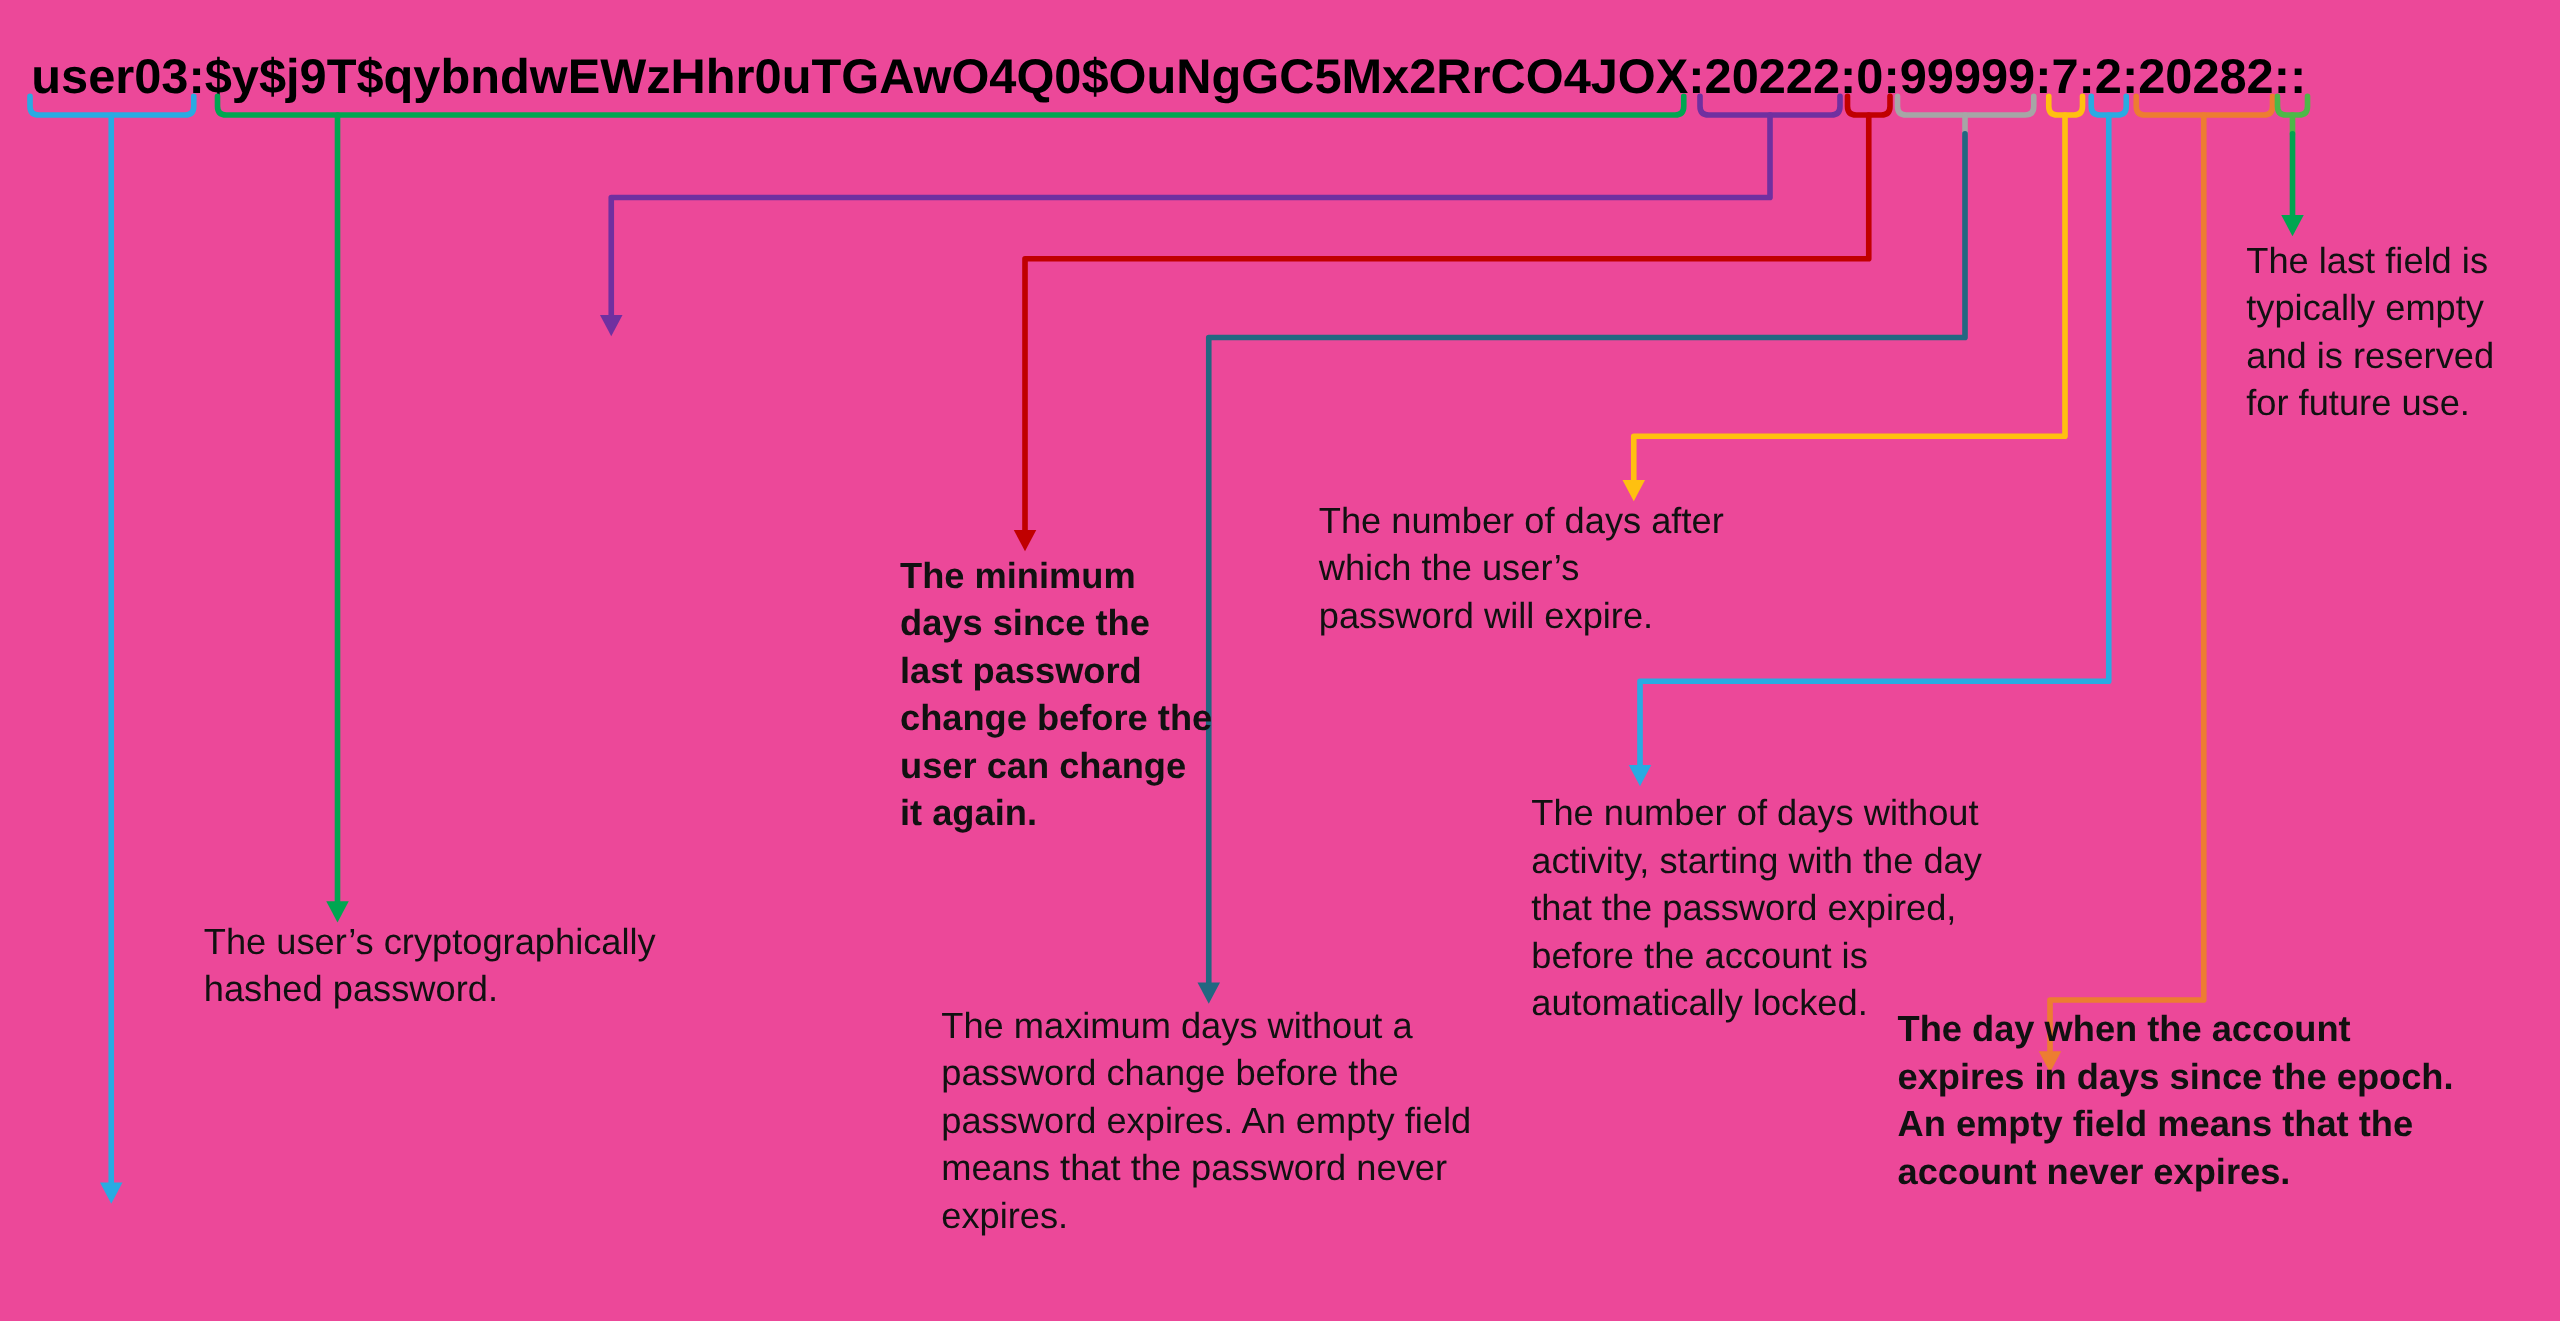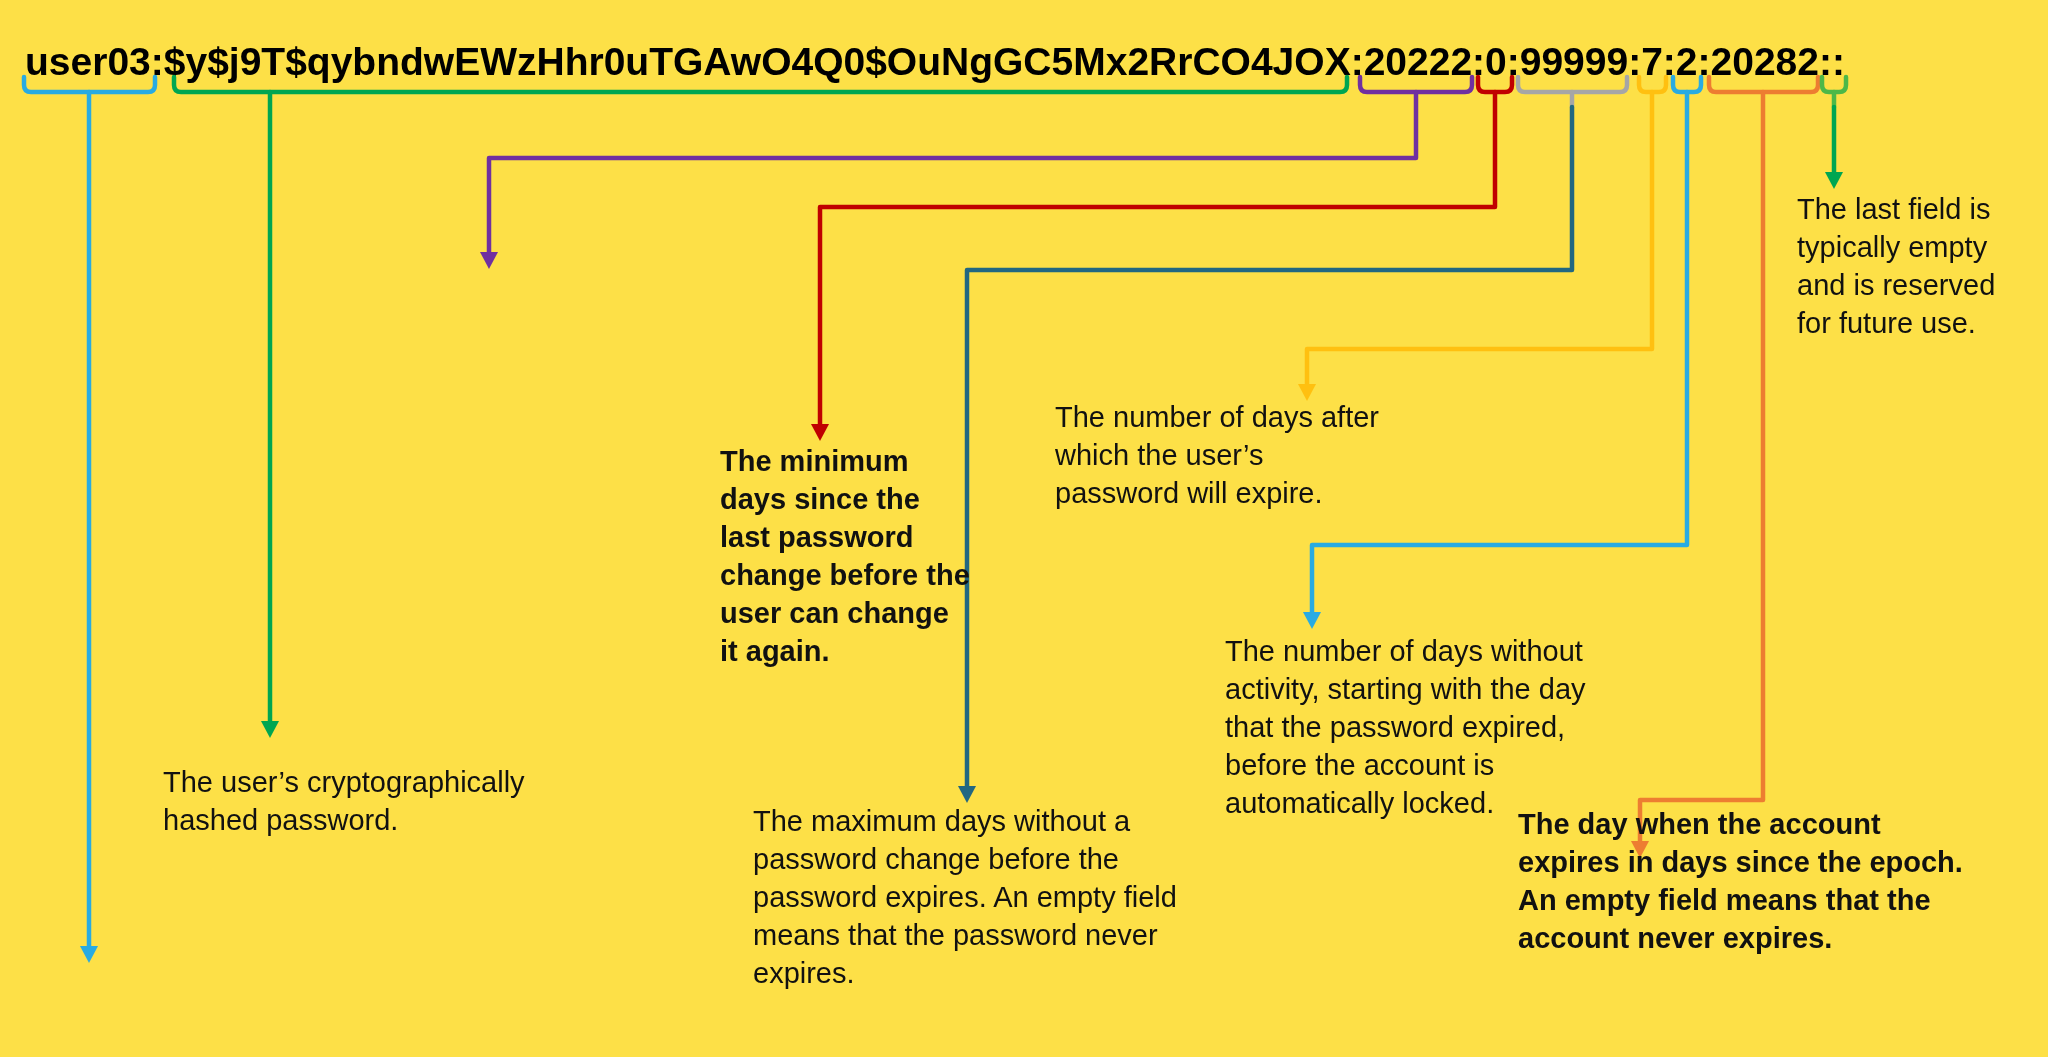--- a/index.html
+++ b/index.html
@@ -1,19 +1,19 @@
 <!DOCTYPE html>
 <html><head>
 <meta charset="utf-8">
 <style>
   html,body{margin:0;padding:0;background:#ffffff;}
   #stage{
     position:relative;
     width:2048px;height:1057px;
-    background:#fde047;
+    background:#ec4899;
     overflow:hidden;
     font-family:"Liberation Sans","DejaVu Sans",sans-serif;
   }
   #shadow-line{
     position:absolute;left:25px;top:41px;
     font-size:39px;font-weight:bold;color:#000;
     white-space:nowrap;letter-spacing:0;
     line-height:1.1;
   }
   svg.overlay{position:absolute;left:0;top:0;pointer-events:none;}
@@ -22,21 +22,21 @@
     font-size:29px;line-height:38px;color:#111;
     white-space:pre-line;
   }
   .n-lastchange{left:353px;top:262px;}
   .n-min{left:720px;top:442px;font-weight:bold;}
   .n-max{left:753px;top:802px;}
   .n-warn{left:1055px;top:398px;}
   .n-inactive{left:1225px;top:632px;}
   .n-expire{left:1518px;top:805px;font-weight:bold;}
   .n-reserved{left:1797px;top:190px;}
-  .n-hash{left:163px;top:735px;margin-top:28px;}
+  .n-hash{left:163px;top:735px;}
   .n-user{left:85px;top:965px;}
 </style>
 </head>
 <body>
 
 <div id="stage">
 
   <div id="shadow-line">user03:$y$j9T$qybndwEWzHhr0uTGAwO4Q0$OuNgGC5Mx2RrCO4JOX:20222:0:99999:7:2:20282::</div>
 
   <svg class="overlay" width="2048" height="1057" viewBox="0 0 2048 1057">

